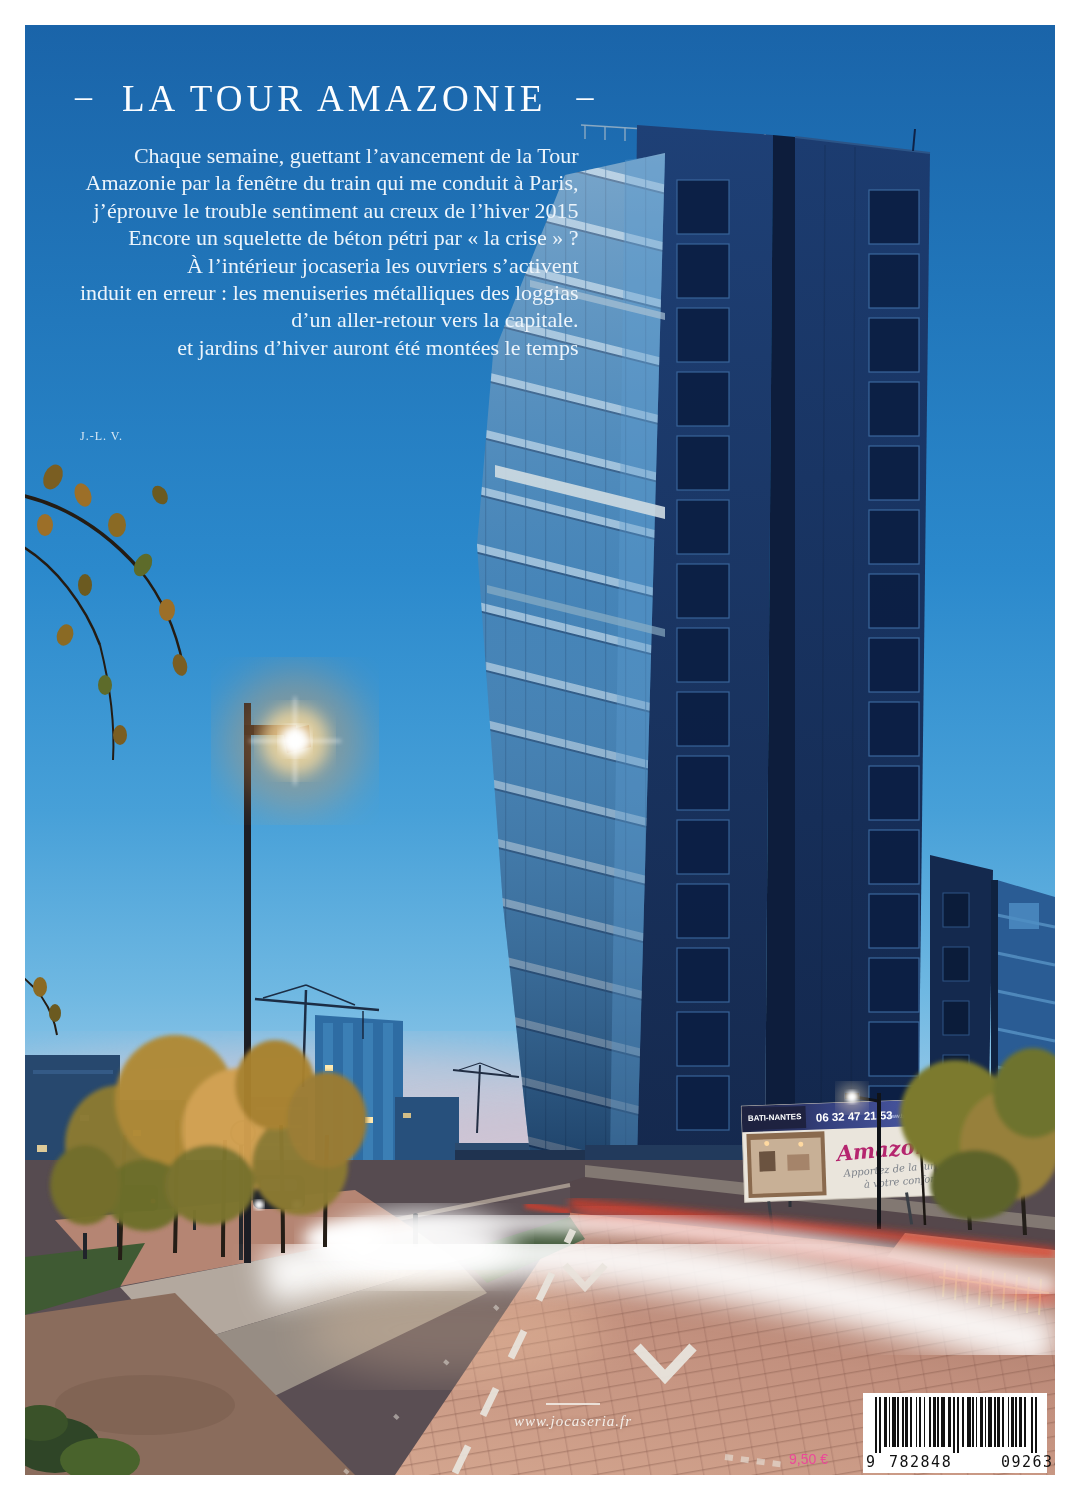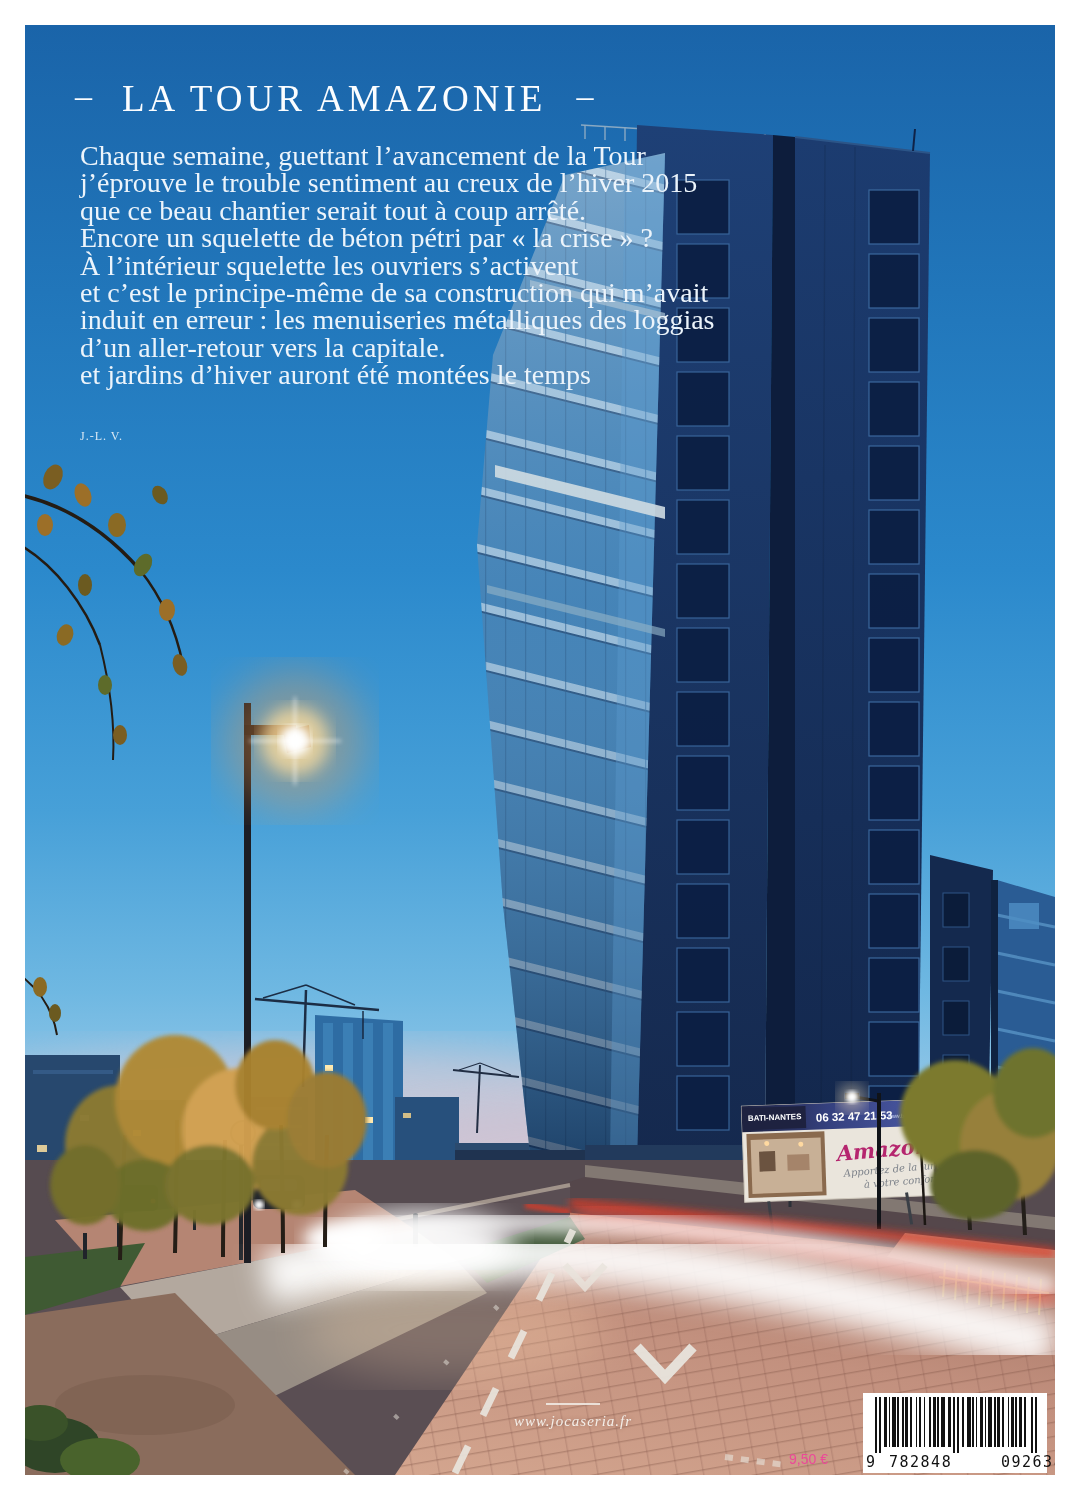--- a/index.html
+++ b/index.html
@@ -5,21 +5,21 @@
   html,body{margin:0;padding:0;background:#e9e9e9;}
   .page{position:relative;width:1080px;height:1500px;background:#ffffff;overflow:hidden;
         font-family:"Liberation Serif",serif;}
   .photo{position:absolute;left:25px;top:25px;width:1030px;height:1450px;overflow:hidden;}
   .photo > svg{position:absolute;left:0;top:0;width:100%;height:100%;display:block;}
 
   .overlay{position:absolute;z-index:5;}
   .title{left:50px;top:52px;display:flex;align-items:center;gap:30px;color:#fbfdff;}
   .title .t{font-size:37px;letter-spacing:4px;white-space:nowrap;}
   .title .d{font-size:34px;transform:translateY(-3px);}
-  .intro{left:55px;top:117px;color:#ecf4fb;font-size:28px;line-height:27.4px;}
+  .intro{left:55px;top:117px;color:#ecf4fb;font-size:22px;line-height:27.4px;text-align:right;}
   .intro .ln{white-space:nowrap;}
   .sig{left:55px;top:404px;color:#d9e7f3;font-size:12px;letter-spacing:1px;}
 
   .site-block{left:428px;top:1378px;width:240px;text-align:center;color:#f4efe9;}
   .site-divider{display:block;margin:0 auto 8px auto;width:54px;height:2px;background:#efe9e2;opacity:.9;}
   .site-url{font-style:italic;font-size:15px;letter-spacing:1px;text-shadow:0 0 4px rgba(90,50,40,.35);}
 
   .price{left:764px;top:1426px;font-family:"Liberation Sans",sans-serif;font-size:14px;color:#ec4899;}
 
   .barcode{left:838px;top:1368px;width:184px;height:80px;background:#ffffff;}
@@ -434,25 +434,24 @@
     </svg>
 
     <div class="overlay title">
       <span class="d">–</span>
       <span class="t">LA TOUR AMAZONIE</span>
       <span class="d">–</span>
     </div>
 
     <div class="overlay intro">
       <div class="ln">Chaque semaine, guettant l’avancement de la Tour</div>
+      <div class="ln">Amazonie par la fenêtre du train qui me conduit à Paris,</div>
       <div class="ln">j’éprouve le trouble sentiment au creux de l’hiver 2015</div>
-      <div class="ln">que ce beau chantier serait tout à coup arrêté.</div>
       <div class="ln">Encore un squelette de béton pétri par « la crise » ?</div>
-      <div class="ln">À l’intérieur squelette les ouvriers s’activent</div>
-      <div class="ln">et c’est le principe-même de sa construction qui m’avait</div>
+      <div class="ln">À l’intérieur jocaseria les ouvriers s’activent</div>
       <div class="ln">induit en erreur : les menuiseries métalliques des loggias</div>
       <div class="ln">d’un aller-retour vers la capitale.</div>
       <div class="ln">et jardins d’hiver auront été montées le temps</div>
     </div>
 
     <div class="overlay sig">J.-L. V.</div>
 
     <div class="overlay site-block">
       <span class="site-divider"></span>
       <div class="site-url">www.jocaseria.fr</div>

